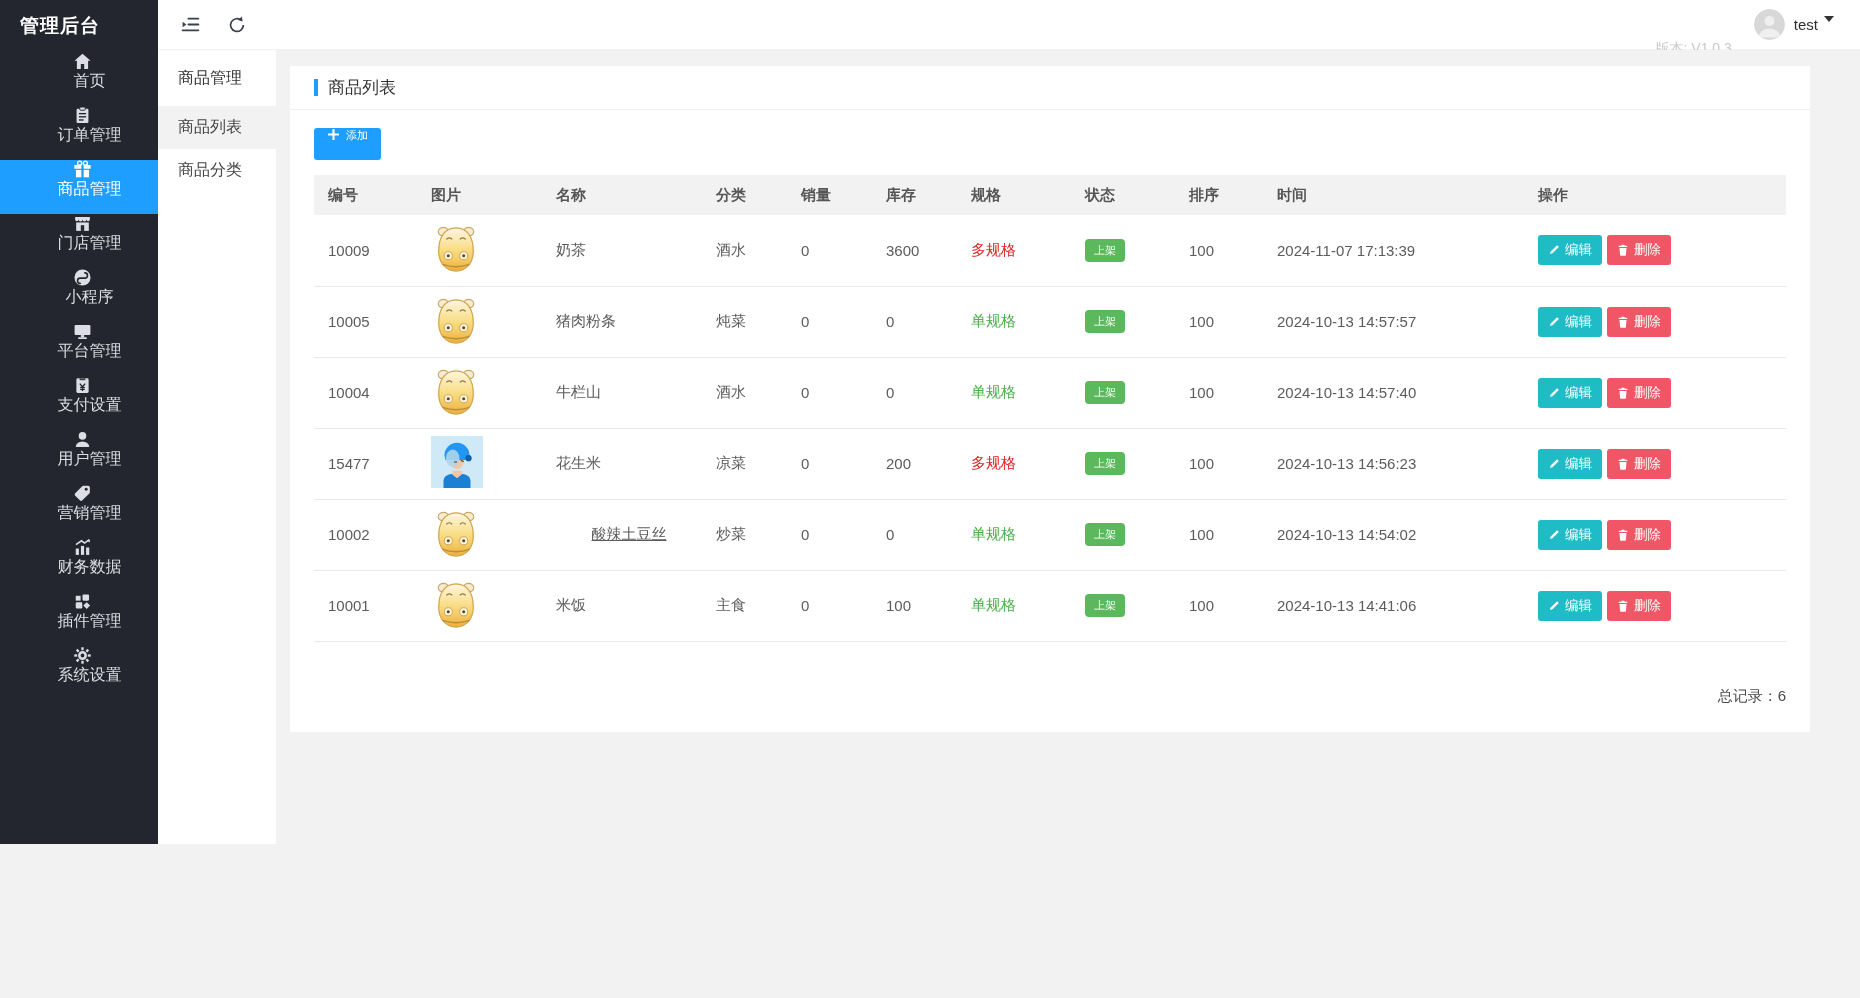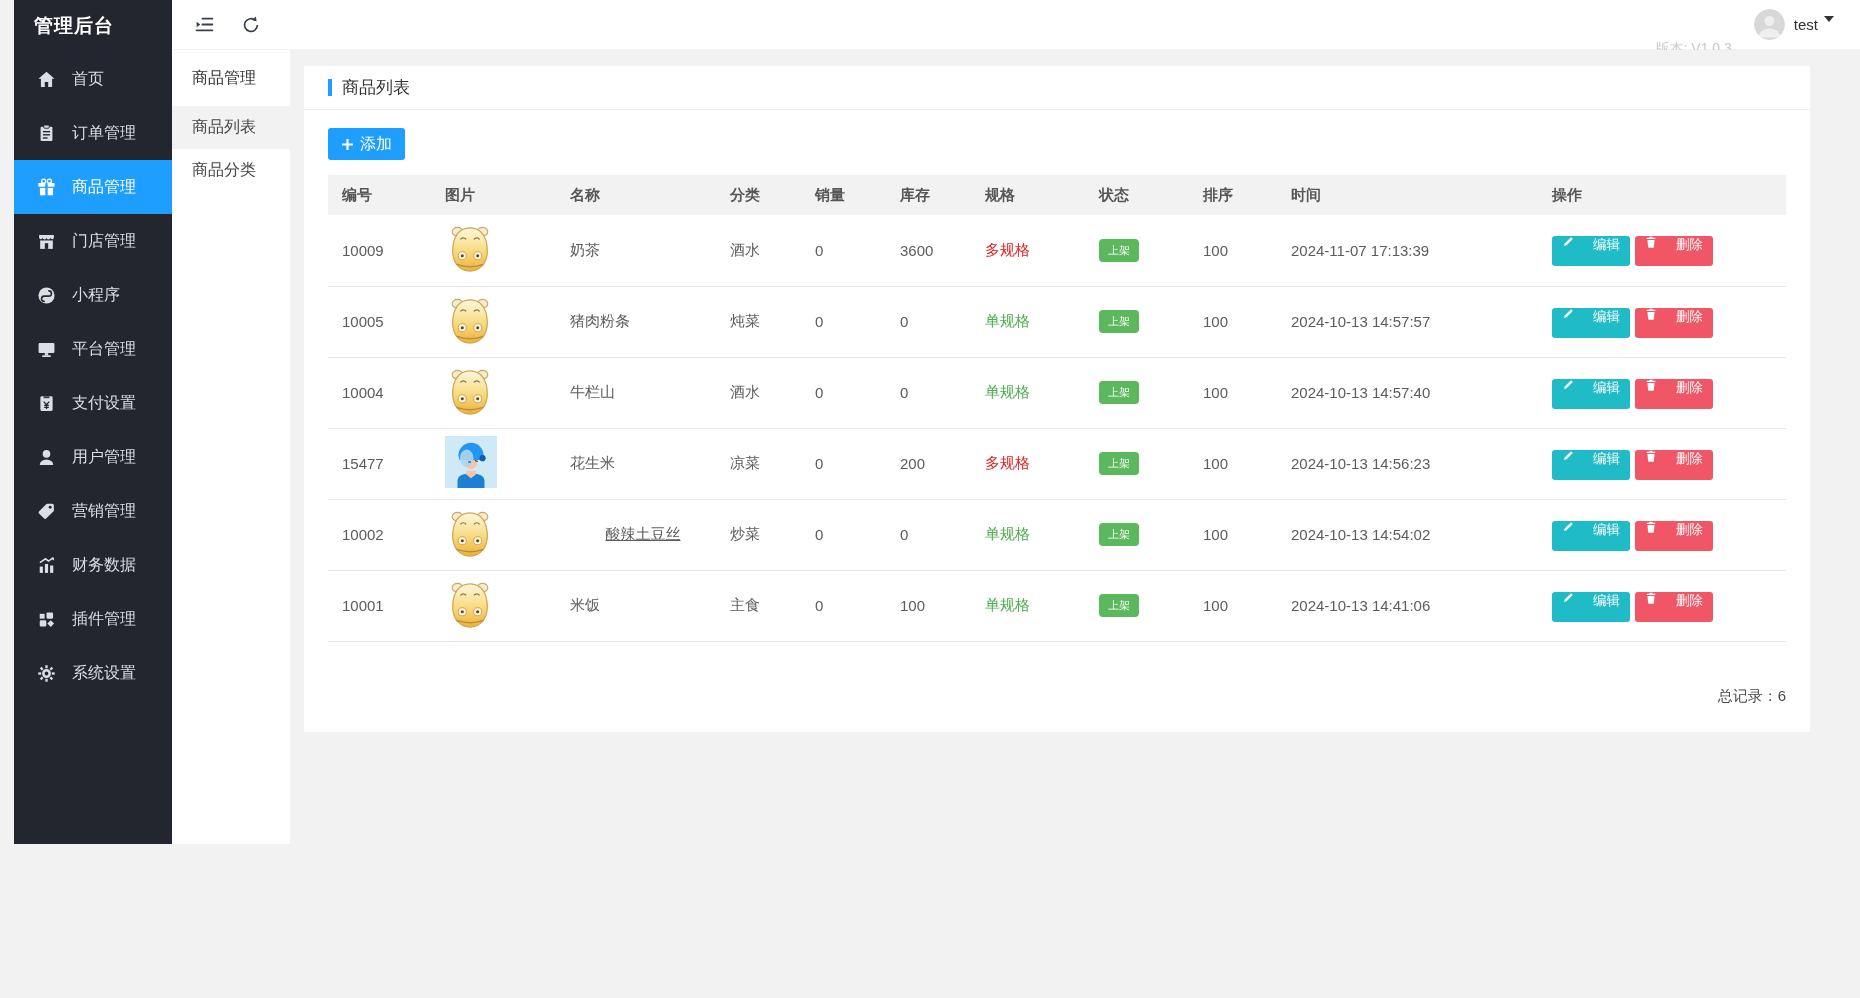--- a/index.html
+++ b/index.html
@@ -3,28 +3,28 @@
 <meta charset="utf-8">
 <style>
   * { box-sizing: border-box; margin: 0; padding: 0; }
   html, body { width: 1860px; height: 998px; overflow: hidden; }
   body {
     font-family: "Liberation Sans", "DejaVu Sans", sans-serif;
     background: #f2f2f2; color: #333;
     --accent: #1E9FFF; --success-badge: #5cb85c; --spec-multi: #e02222;
     --spec-single: #4cae4c; --edit-btn: #1fbcc7; --delete-btn: #f05666;
   }
-  .app { display: flex; width: 1860px; height: 844px; padding-left: 14px; }
+  .app { display: flex; width: 1860px; height: 844px; }
 
   
   .sidebar { width: 158px; background: #23262E; flex-shrink: 0; }
   .logo { height: 52px; display: flex; align-items: center; padding-left: 20px;
           color: #fff; font-size: 19px; font-weight: bold; letter-spacing: 1px; }
   .nav-item { height: 54px; display: flex; align-items: center; padding-left: 21px;
-              color: #dcdee4; font-size: 16px; cursor: pointer; }
+              color: #dcdee4; font-size: 16px; cursor: pointer; flex-direction: column; }
   .nav-item .nav-icon { width: 22px; display: inline-flex; justify-content: center; margin-right: 15px; }
   .nav-item.active { background: var(--accent); color: #fff; }
 
   
   .right-col { flex: 1; display: flex; flex-direction: column; min-width: 0; }
   .topbar { height: 50px; background: #fff; display: flex; align-items: center;
             padding: 0 26px 0 22px; border-bottom: 1px solid #f2f2f2; flex-shrink: 0; }
   .topbar .tool { margin-right: 26px; cursor: pointer; display: inline-flex; }
   .topbar-right { margin-left: auto; display: flex; align-items: center; }
   .version { color: #c9c9c9; font-size: 14px; margin-right: 22px; margin-top: 48px; }
@@ -44,22 +44,22 @@
 
   
   .content { flex: 1; background: #f2f2f2; padding: 16px 50px 0 14px; min-width: 0; }
   .card { background: #fff; min-height: 666px; }
   .card-title { height: 44px; display: flex; align-items: center; padding: 0 24px;
                 border-bottom: 1px solid #f0f0f0; font-size: 17px; color: #333; }
   .title-marker { width: 4px; height: 17px; background: var(--accent); margin-right: 10px; }
 
   .toolbar { display: flex; justify-content: space-between; align-items: center; margin: 18px 24px 15px; }
   .btn-add { background: var(--accent); color: #fff; border: none; border-radius: 3px;
-             height: 32px; padding: 0 13px; font-size: 16px; display: inline-flex;
-             align-items: center; gap: 6px; cursor: pointer;
+             height: 32px; padding: 0 13px; font-size: 11px; display: inline-flex;
+             align-items: flex-start; gap: 6px; cursor: pointer;
              font-family: Liberation Serif, serif; }
   .search-group { display: flex; }
   .search-input { width: 300px; height: 37px; border: 1px solid #d9d9d9; border-right: none;
                   border-radius: 2px 0 0 2px; padding: 0 12px; font-size: 14.5px; color: #333;
                   outline: none; font-family: "Liberation Sans", "DejaVu Sans", sans-serif; }
   .search-input::placeholder { color: #b9b9b9; }
   .search-btn { width: 47px; height: 37px; background: #f1f1f1; border: 1px solid #d9d9d9;
                 border-radius: 0 2px 2px 0; cursor: pointer; display: inline-flex;
                 align-items: center; justify-content: center; }
 
@@ -68,21 +68,21 @@
              color: #565656; font-weight: bold; padding-left: 14px; }
   tbody td { height: 71px; border-bottom: 1px solid #e8e8e8; font-size: 15px;
              color: #5c5c5c; padding-left: 14px; vertical-align: middle; }
   .prod-img { width: 52px; height: 52px; display: inline-flex; align-items: center; }
   .u { text-decoration: underline; text-align: center; }
   .spec-multi { color: var(--spec-multi); }
   .spec-single { color: var(--spec-single); }
   .badge { background: var(--success-badge); color: #fff; font-size: 11px;
            padding: 4px 9px; border-radius: 4px; display: inline-block; }
   .row-btn { border: none; border-radius: 3px; color: #fff; font-size: 13.5px; height: 30px;
-             padding: 0 10px; display: inline-flex; align-items: flex-start; gap: 19px; cursor: pointer;
+             padding: 0 10px; display: inline-flex; align-items: center; gap: 5px; cursor: pointer;
              font-family: "Liberation Sans", "DejaVu Sans", sans-serif; }
   .btn-edit { background: var(--edit-btn); margin-right: 5px; }
   .btn-del { background: var(--delete-btn); }
 
   .total-row { text-align: right; margin: 45px 24px 0; padding-bottom: 26px;
                font-size: 15px; color: #4a4a4a; }
 </style>
 </head>
 <body style="--accent: #1E9FFF; --success-badge: #5cb85c; --spec-multi: #e02222; --spec-single: #4cae4c; --edit-btn: #1fbcc7; --delete-btn: #f05666;">
 

